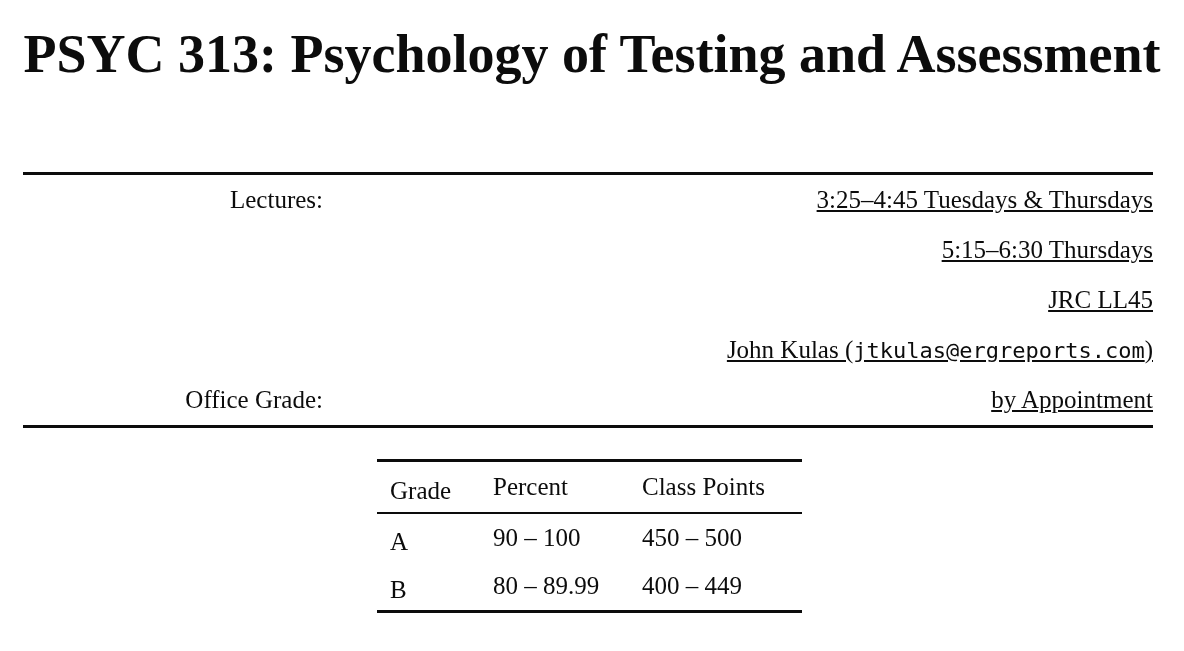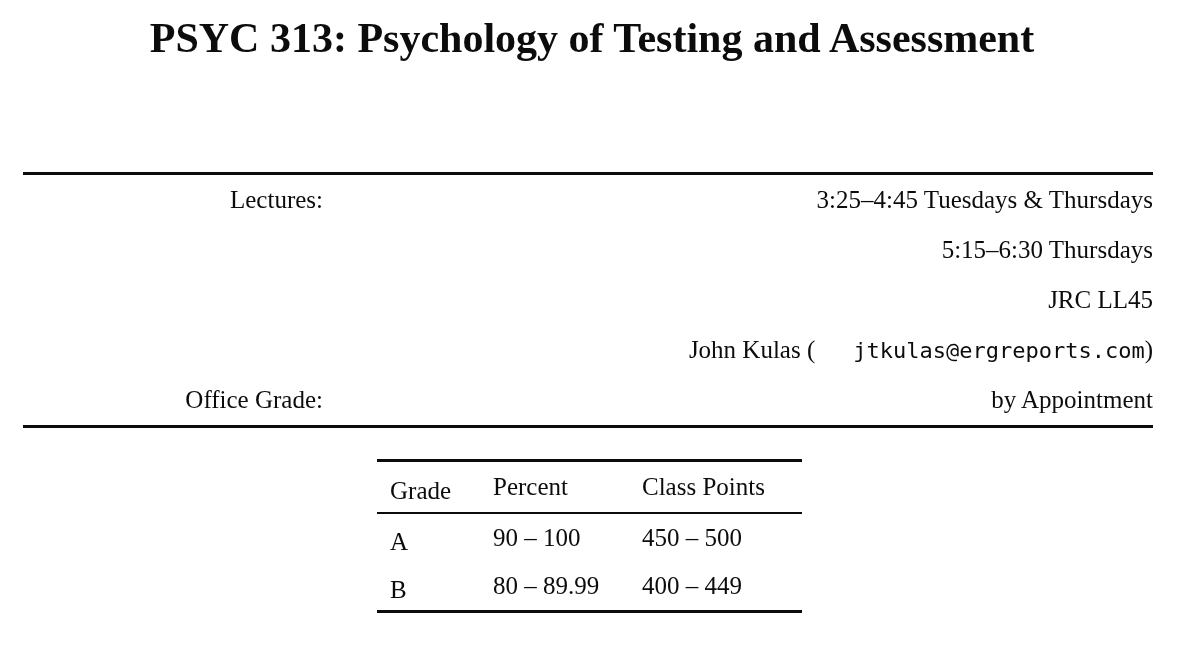--- a/index.html
+++ b/index.html
@@ -11,24 +11,24 @@
     position: relative;
     width: 1184px;
     height: 651px;
     overflow: hidden;
     font-family: "Liberation Serif", serif;
     color: #0c0c0c;
   }
 
   
   .doc-title {
-    margin: 0;
+    margin: 9px;
     padding-top: 14px;
     text-align: center;
-    font-size: 42px;
+    font-size: 54px;
     font-weight: bold;
     letter-spacing: 0px;
     line-height: 1.15;
     color: #0c0c0c;
   }
 
   
   .info-section {
     position: absolute;
     left: 23px;
@@ -46,25 +46,25 @@
   }
   .info-label {
     width: 300px;
     padding-left: 16px;
     box-sizing: border-box;
     flex: 0 0 auto;
   }
   .info-value {
     flex: 1 1 auto;
     white-space: nowrap;
+    text-decoration: underline;
   }
   .mono {
     font-family: "DejaVu Sans Mono", monospace;
     font-size: 22px;
-    margin-left: 38px;
   }
 
   
   .grade-table {
     position: absolute;
     left: 377px;
     top: 459px;
     width: 425px;
     border-top: 3px solid #0c0c0c;
     border-bottom: 3px solid #0c0c0c;

